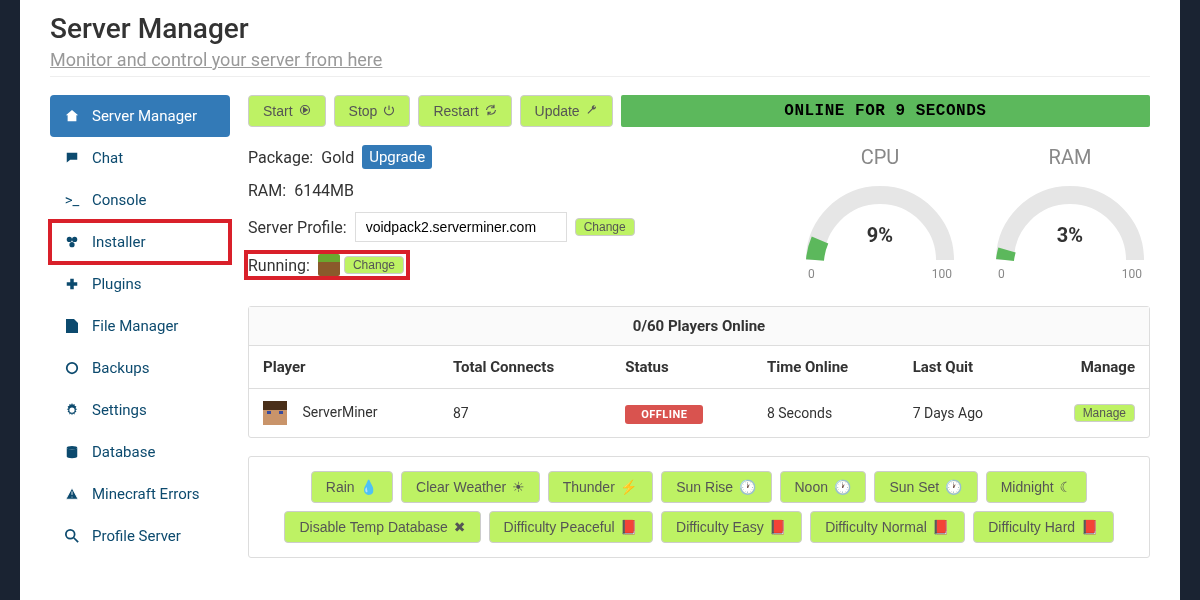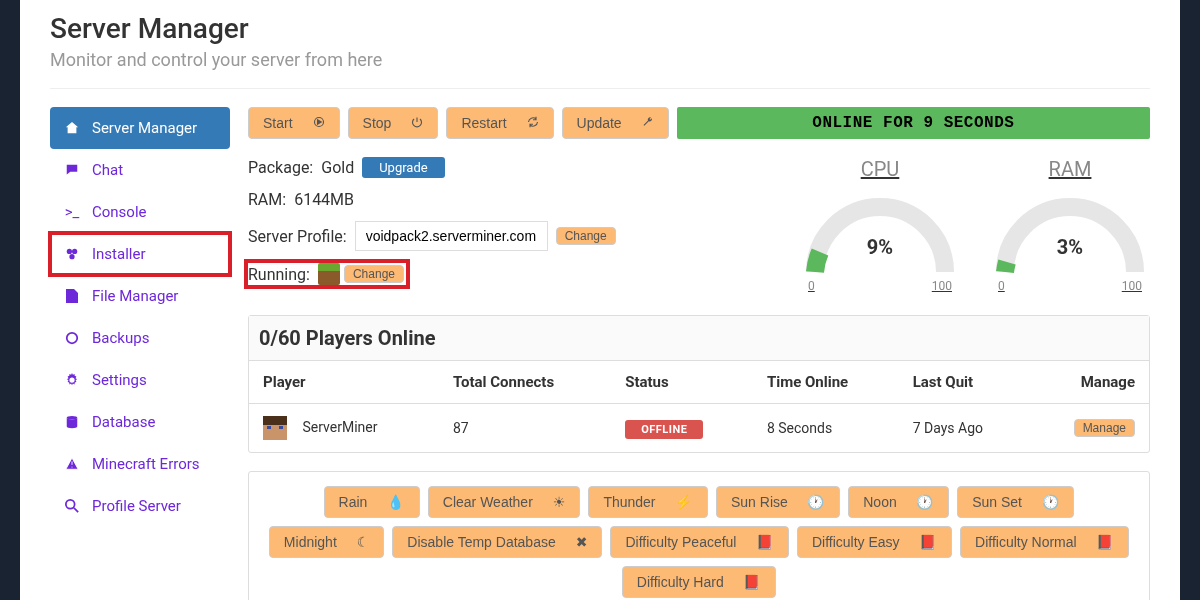--- a/index.html
+++ b/index.html
@@ -1,48 +1,48 @@
 <!DOCTYPE html>
 <html><head>
 <meta charset="utf-8">
 <style>
   * { box-sizing: border-box; margin: 0; padding: 0; }
   body { font-family: -apple-system, BlinkMacSystemFont, "Segoe UI", Roboto, Arial, sans-serif; background: #1a2332; color: #333; font-size: 14px; }
   .page { background: #fff; margin: 0 20px; min-height: 600px; padding: 12px 30px 20px 30px; }
   .page-header h1 { font-size: 28px; font-weight: 500; color: #333; margin-bottom: 4px; }
-  .page-header p { font-size: 18px; color: #999; margin-bottom: 18px; }
+  .page-header p { font-size: 18px; color: #999; margin-bottom: 6px; text-decoration: underline; }
   .divider { border: none; border-top: 1px solid #eee; margin-bottom: 18px; }
   .layout { display: flex; gap: 18px; }
   .sidebar { width: 180px; flex-shrink: 0; }
-  .sidebar-item { display: flex; align-items: center; gap: 12px; padding: 12px 14px; color: #6d28d9; cursor: pointer; font-size: 15px; }
+  .sidebar-item { display: flex; align-items: center; gap: 12px; padding: 12px 14px; color: #0c4a6e; cursor: pointer; font-size: 15px; }
   .sidebar-item.active { background: #337ab7; color: #fff; border-radius: 4px; }
   .sidebar-item .icon { width: 16px; text-align: center; display: inline-flex; justify-content: center; }
   .sidebar-highlight { outline: 4px solid #d9202a; outline-offset: -2px; }
   .main { flex: 1; min-width: 0; }
   .toolbar { display: flex; gap: 8px; margin-bottom: 18px; align-items: stretch; }
-  .btn { background: #fdba74; border: 1px solid #ccc; border-radius: 4px; padding: 7px 14px; font-size: 14px; color: #555; cursor: pointer; display: inline-flex; gap: 20px; }
+  .btn { background: #bef264; border: 1px solid #ccc; border-radius: 4px; padding: 7px 14px; font-size: 14px; color: #555; cursor: pointer; display: inline-flex; gap: 6px; }
   .btn-sm { padding: 1px 8px; font-size: 12px; }
   .status-banner { flex: 1; background: #5cb85c; color: #000; font-weight: 700; font-size: 16px; display: flex; align-items: center; justify-content: center; border-radius: 2px; letter-spacing: 0.5px; font-family: Liberation Mono, monospace; }
   .info-grid { display: flex; gap: 20px; margin-bottom: 18px; }
   .info-left { flex: 1; }
   .info-row { display: flex; align-items: center; gap: 8px; margin-bottom: 12px; font-size: 16px; }
   .info-row .label { color: #333; }
-  .badge-upgrade { background: #337ab7; color: #fff; font-size: 13px; padding: 3px 17px; border-radius: 3px; cursor: pointer; }
-  .addr-input { border: 1px solid #ddd; padding: 6px 10px; font-size: 14px; width: 193px; background: #fff; }
+  .badge-upgrade { background: #337ab7; color: #fff; font-size: 15px; padding: 3px 7px; border-radius: 3px; cursor: pointer; }
+  .addr-input { border: 1px solid #ddd; padding: 6px 10px; font-size: 14px; width: 212px; background: #fff; }
   .running-highlight { outline: 4px solid #d9202a; padding: 2px; display: inline-flex; align-items: center; gap: 6px; }
   .grass-block { width: 22px; height: 22px; background: linear-gradient(to bottom, #6ba82f 0 35%, #8a5a2b 35% 100%); border-radius: 2px; display: inline-block; }
   .gauges { display: flex; gap: 30px; }
-  .gauge { text-align: center; text-decoration: underline; }
+  .gauge { text-align: center; }
   .gauge-title { color: #888; font-size: 20px; margin-bottom: 6px; }
   .gauge-arc { position: relative; width: 160px; height: 90px; }
   .gauge-arc svg { width: 160px; height: 90px; }
   .gauge-val { position: absolute; top: 48px; left: 0; right: 0; font-size: 20px; font-weight: 700; color: #333; }
   .gauge-ticks { display: flex; justify-content: space-between; font-size: 12px; color: #888; padding: 0 8px; margin-top: 2px; }
   .panel { border: 1px solid #ddd; border-radius: 3px; margin-bottom: 18px; }
-  .panel-header { text-align: left; padding: 10px; font-weight: 700; font-size: 20px; border-bottom: 1px solid #ddd; background: #fafafa; }
+  .panel-header { text-align: center; padding: 10px; font-weight: 700; font-size: 15px; border-bottom: 1px solid #ddd; background: #fafafa; }
   table { width: 100%; border-collapse: collapse; }
   th, td { text-align: left; padding: 12px 14px; }
   th { font-weight: 700; font-size: 15px; border-bottom: 1px solid #ddd; }
   td { font-size: 14px; }
   .avatar { width: 24px; height: 24px; display: inline-block; vertical-align: middle; margin-right: 12px; background: #c9946a; position: relative; overflow: hidden; }
   .avatar::before { content: ""; position: absolute; top: 0; left: 0; right: 0; height: 9px; background: #4a2f1a; }
   .avatar::after { content: ""; position: absolute; top: 10px; left: 4px; width: 4px; height: 3px; background: #374a9e; box-shadow: 12px 0 #374a9e; }
   .badge-offline { background: #d9534f; color: #fff; font-size: 11px; font-weight: 700; padding: 3px 16px; border-radius: 3px; letter-spacing: 0.5px; }
   .quick-actions { border: 1px solid #ddd; border-radius: 3px; padding: 14px; display: flex; flex-wrap: wrap; gap: 8px; justify-content: center; }
 </style>
@@ -80,20 +80,28 @@
       </div>
       <div class="sidebar-item sidebar-highlight">
         <span class="icon">
           <svg width="14" height="14" viewBox="0 0 16 16" fill="currentColor">
               <circle cx="5" cy="5" r="3"></circle>
               <circle cx="11" cy="5" r="3"></circle>
               <circle cx="8" cy="11" r="3"></circle>
             </svg>
         </span>
         <span>Installer</span>
+      </div>
+      <div class="sidebar-item">
+        <span class="icon">
+          <svg width="14" height="14" viewBox="0 0 16 16" fill="currentColor">
+              <path d="M6 2h4v4h4v4h-4v4H6v-4H2V6h4V2z"></path>
+            </svg>
+        </span>
+        <span>Plugins</span>
       </div>
       <div class="sidebar-item">
         <span class="icon">
           <svg width="12" height="14" viewBox="0 0 12 14" fill="currentColor">
               <path d="M0 0h8l4 4v10H0V0z"></path>
             </svg>
         </span>
         <span>File Manager</span>
       </div>
       <div class="sidebar-item">

